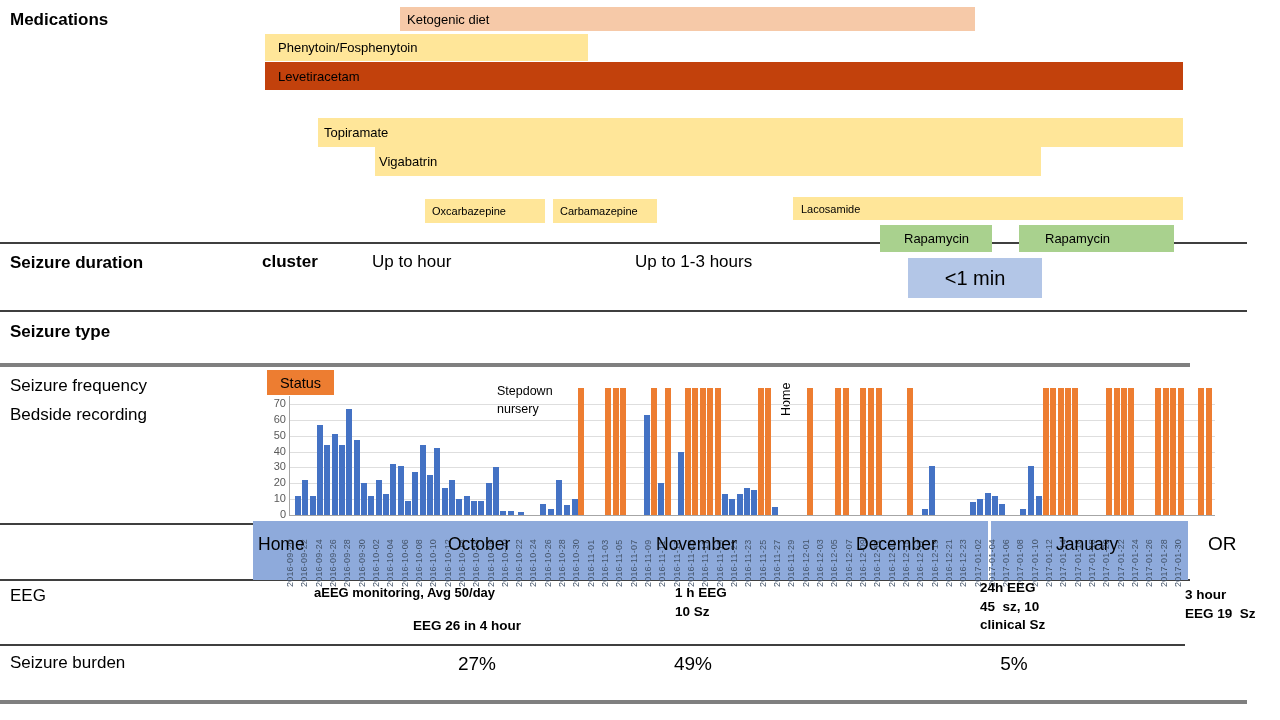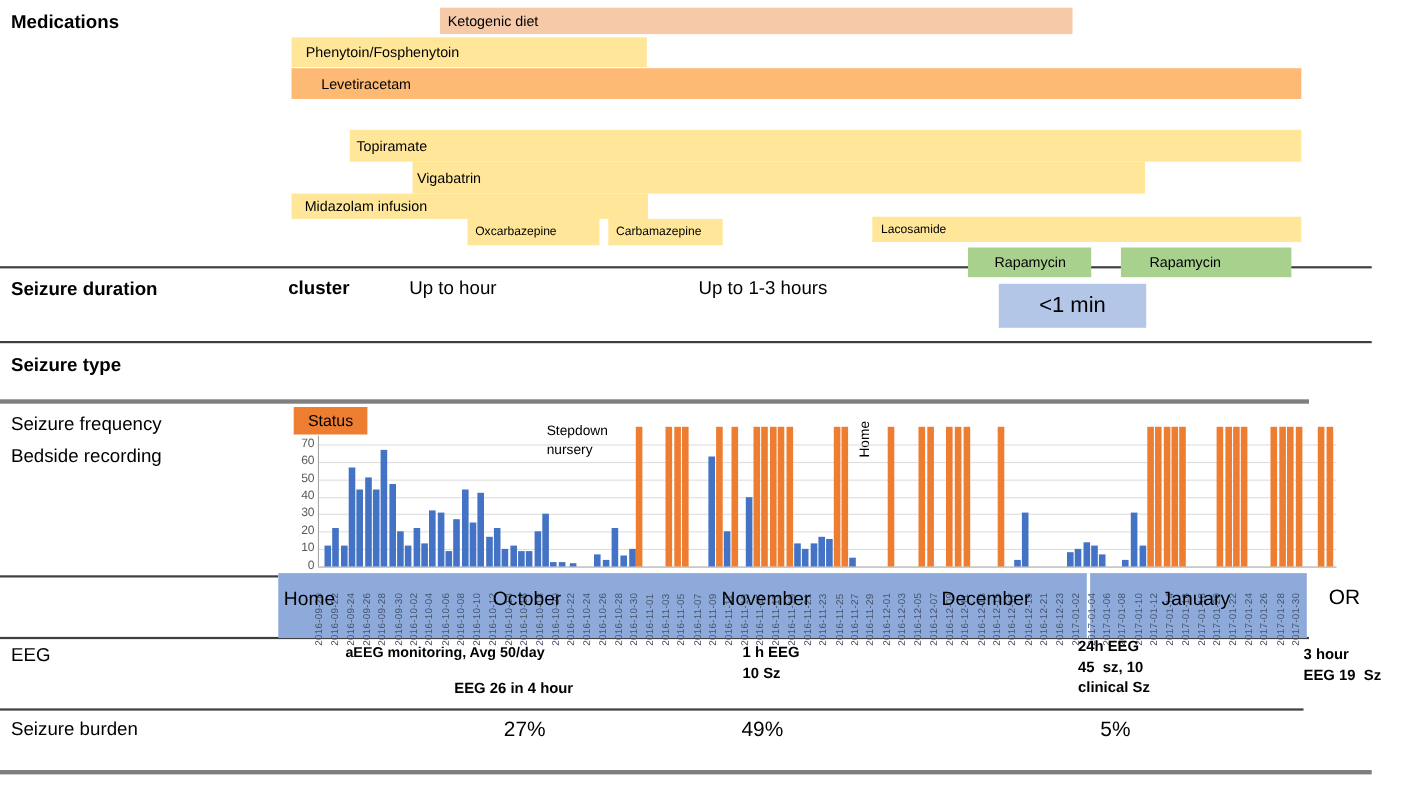--- a/index.html
+++ b/index.html
@@ -56,24 +56,23 @@
 
 <div class="abs row-label" style="left: 10px; top: 10px; font-weight: bold;">Medications</div>
     <div class="abs row-label" style="left: 10px; top: 253px; font-weight: bold; text-align: center;">Seizure duration</div>
     <div class="abs row-label" style="left: 10px; top: 322px; font-weight: bold;">Seizure type</div>
     <div class="abs row-label" style="left: 10px; top: 376px; font-weight: normal;">Seizure frequency</div>
     <div class="abs row-label" style="left: 10px; top: 405px; font-weight: normal;">Bedside recording</div>
     <div class="abs row-label" style="left: 10px; top: 586px; font-weight: normal;">EEG</div>
     <div class="abs row-label" style="left: 10px; top: 653px; font-weight: normal;">Seizure burden</div>
     <div class="abs med-bar" style="left: 400px; top: 7px; width: 575px; height: 24px; background: rgb(246, 201, 168); padding-left: 7px; font-size: 13px; box-sizing: border-box;">Ketogenic diet</div>
     <div class="abs med-bar" style="left: 265px; top: 34px; width: 323px; height: 27px; background: rgb(255, 230, 153); padding-left: 13px; font-size: 13px; box-sizing: border-box;">Phenytoin/Fosphenytoin</div>
-    <div class="abs med-bar" style="left: 265px; top: 62px; width: 918px; height: 28px; background: #fdba74; padding-left: 27px; font-size: 13px; box-sizing: border-box;">Levetiracetam</div>
+    <div class="abs med-bar" style="left: 265px; top: 62px; width: 918px; height: 28px; background: #c2410c; padding-left: 13px; font-size: 13px; box-sizing: border-box;">Levetiracetam</div>
     <div class="abs med-bar" style="left: 318px; top: 118px; width: 865px; height: 29px; background: rgb(255, 230, 153); padding-left: 6px; font-size: 13px; box-sizing: border-box;">Topiramate</div>
     <div class="abs med-bar" style="left: 375px; top: 147px; width: 666px; height: 29px; background: rgb(255, 230, 153); padding-left: 4px; font-size: 13px; box-sizing: border-box;">Vigabatrin</div>
-    <div class="abs med-bar" style="left: 265px; top: 176px; width: 324px; height: 23px; background: rgb(255, 230, 153); padding-left: 12px; font-size: 13px; box-sizing: border-box;">Midazolam infusion</div>
     <div class="abs med-bar" style="left: 425px; top: 199px; width: 120px; height: 24px; background: rgb(255, 230, 153); padding-left: 7px; font-size: 11px; box-sizing: border-box;">Oxcarbazepine</div>
     <div class="abs med-bar" style="left: 553px; top: 199px; width: 104px; height: 24px; background: rgb(255, 230, 153); padding-left: 7px; font-size: 11px; box-sizing: border-box;">Carbamazepine</div>
     <div class="abs med-bar" style="left: 793px; top: 197px; width: 390px; height: 23px; background: rgb(255, 230, 153); padding-left: 8px; font-size: 11px; box-sizing: border-box;">Lacosamide</div>
     <div class="abs med-bar" style="left: 880px; top: 225px; width: 112px; height: 27px; background: rgb(169, 209, 142); padding-left: 24px; font-size: 13px; box-sizing: border-box;">Rapamycin</div>
     <div class="abs med-bar" style="left: 1019px; top: 225px; width: 155px; height: 27px; background: rgb(169, 209, 142); padding-left: 26px; font-size: 13px; box-sizing: border-box;">Rapamycin</div>
     <div class="abs" style="left: 262px; top: 252px; font-size: 17px; font-weight: bold; white-space: nowrap;">cluster</div>
     <div class="abs" style="left: 372px; top: 252px; font-size: 17px; font-weight: normal; white-space: nowrap;">Up to hour</div>
     <div class="abs" style="left: 635px; top: 252px; font-size: 17px; font-weight: normal; white-space: nowrap;">Up to 1-3 hours</div>
     <div class="abs tick-label" style="left: 260px; top: 508px;">0</div>
     <div class="abs gridline" style="left: 290px; top: 499px; width: 925px;"></div>

